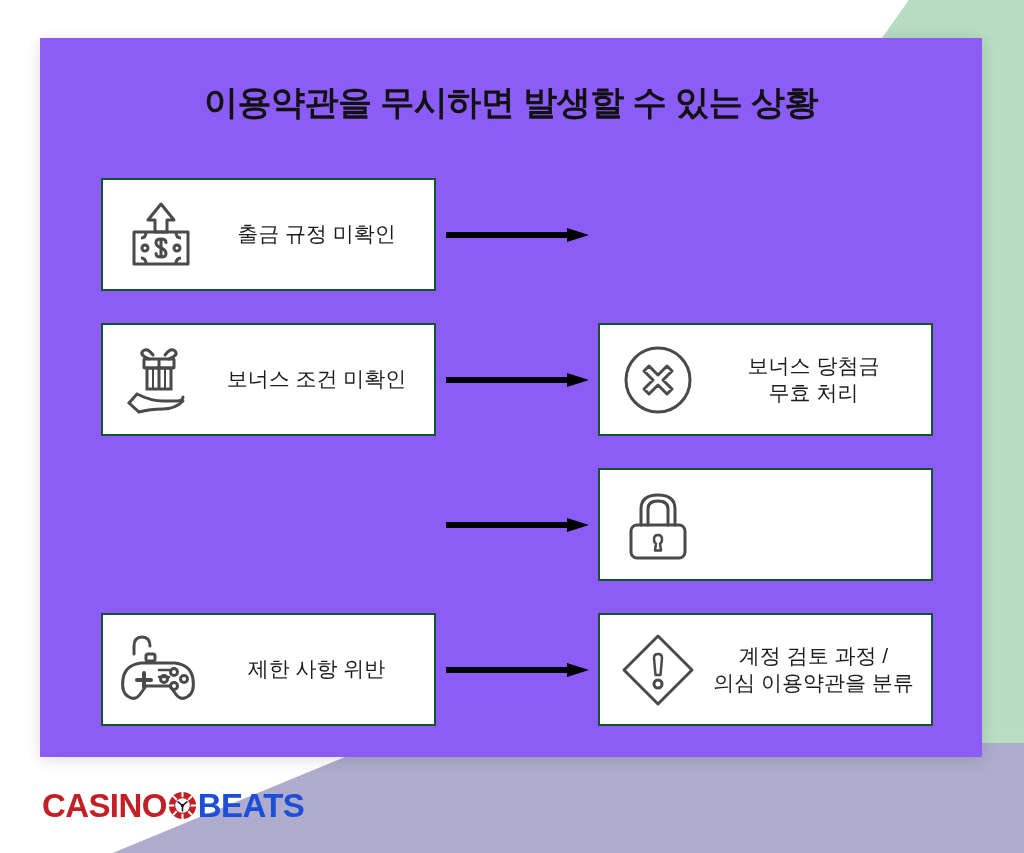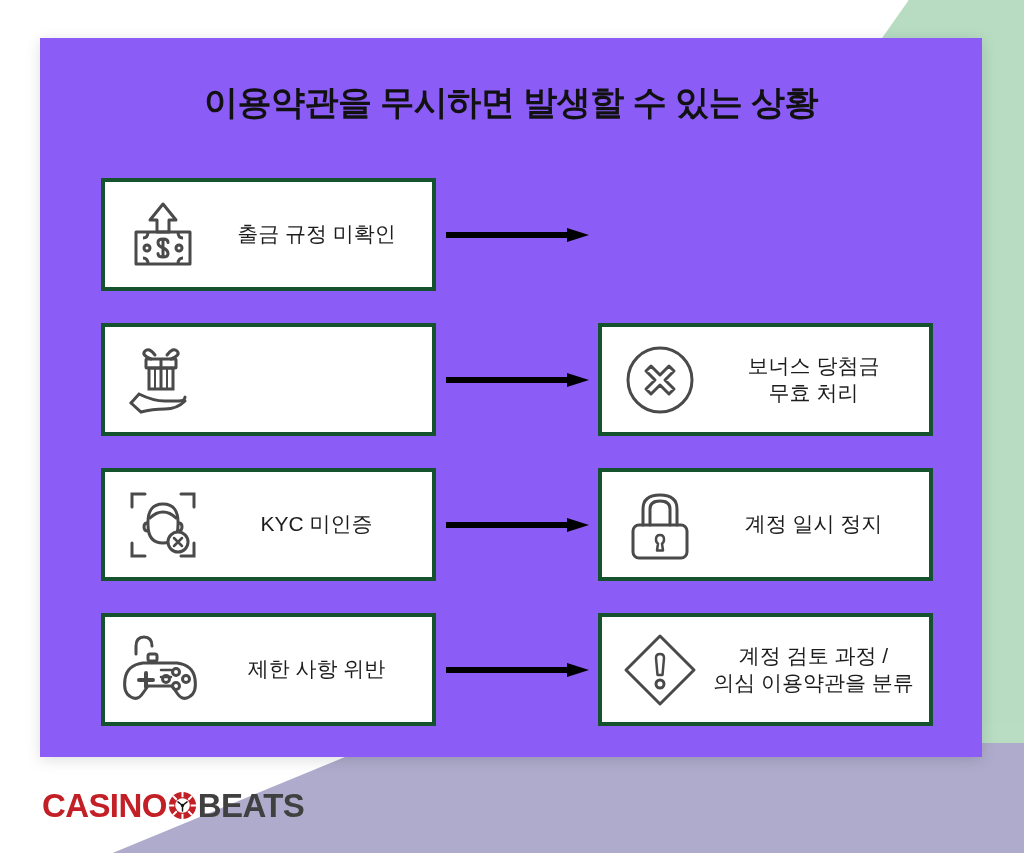--- a/index.html
+++ b/index.html
@@ -80,21 +80,21 @@
   }
   .row {
     position: relative;
     height: 145px;
   }
 
   .box {
     position: absolute;
     top: 0;
     height: 113px;
-    border: 4px solid #14532d;
+    border: 2px solid #14532d;
     background: #ffffff;
     display: flex;
     align-items: center;
   }
   .box.left  { left: 61px;  width: 335px; }
   .box.right { left: 558px; width: 335px; }
 
   .box-icon {
     width: 96px;
     min-width: 96px;
@@ -147,21 +147,21 @@
     align-items: center;
     height: 40px;
   }
   .logo-text {
     font-size: 33px;
     font-weight: 800;
     letter-spacing: -0.6px;
     line-height: 1;
   }
   .logo-casino { color: #c22026; }
-  .logo-beats  { color: #404040; }
+  .logo-beats  { color: #1d4ed8; }
   .logo-wheel {
     width: 29px; height: 29px;
     margin: 0 1px;
     position: relative;
     display: inline-block;
   }
 </style>
 </head>
 <body>
 
@@ -209,20 +209,21 @@
               <path d="M34 14 q-6 -8 -10 -4 q-4 4 6 8" stroke-linecap="round"></path>
               <path d="M46 14 q6 -8 10 -4 q4 4 -6 8" stroke-linecap="round"></path>
               <rect x="25" y="18" width="30" height="9" rx="1"></rect>
               <path d="M28 27 H52 V48 H28 Z"></path>
               <path d="M40 18 V48"></path>
               <path d="M34 27 V48 M46 27 V48" stroke-width="2"></path>
               <path d="M10 62 L18 53 q14 7 26 7 h14 q6 0 6 -4" stroke-linecap="round"></path>
               <path d="M10 62 L20 71 q11 -3 24 -3 q12 0 20 -8" stroke-linecap="round"></path>
             </svg>
           </div>
+          <div class="box-label">보너스 조건 미확인</div>
         </div>
 
         <div class="arrow">
           <div class="shaft"></div>
           <div class="head"></div>
         </div>
 
         <div class="box right">
           <div class="box-icon">
             <svg width="80" height="80" viewBox="0 0 80 80" fill="none" stroke="#4a4a4a" stroke-width="3">
@@ -230,53 +231,35 @@
               <path d="M31 26 L40 35 L49 26 L54 31 L45 40 L54 49 L49 54 L40 45 L31 54 L26 49 L35 40 L26 31 Z" stroke-linejoin="round"></path>
             </svg>
           </div>
           <div class="box-label">보너스 당첨금
 무효 처리</div>
         </div>
       </div>
 
       <div class="row">
 
-        <div class="box left">
-          <div class="box-icon">
-            <svg width="80" height="80" viewBox="0 0 80 80" fill="none" stroke="#4a4a4a" stroke-width="3">
-              <path d="M9 22 V9 H22" stroke-linecap="round"></path>
-              <path d="M58 9 H71 V22" stroke-linecap="round"></path>
-              <path d="M71 58 V71 H58" stroke-linecap="round"></path>
-              <path d="M22 71 H9 V58" stroke-linecap="round"></path>
-              <path d="M25 40 q-1 -21 15 -21 q16 0 15 21 q0 18 -15 18 q-15 0 -15 -18 Z" stroke-linejoin="round"></path>
-              <path d="M27 33 q6 -6 13 -6 q7 0 13 6" stroke-linecap="round"></path>
-              <path d="M24 38 q-3 0 -3 4 q0 4 4 4" stroke-linecap="round"></path>
-              <path d="M56 38 q3 0 3 4 q0 4 -4 4" stroke-linecap="round"></path>
-              <circle cx="55" cy="57" r="10" fill="#ffffff"></circle>
-              <path d="M51 53 L59 61 M59 53 L51 61" stroke-width="2.5" stroke-linecap="round"></path>
-            </svg>
-          </div>
-          <div class="box-label">KYC 미인증</div>
-        </div>
 
         <div class="arrow">
           <div class="shaft"></div>
           <div class="head"></div>
         </div>
 
         <div class="box right">
           <div class="box-icon">
             <svg width="74" height="80" viewBox="0 0 74 80" fill="none" stroke="#4a4a4a" stroke-width="3">
               <path d="M20 40 V24 q0 -14 17 -14 q17 0 17 14 V40" stroke-linecap="round"></path>
               <path d="M27 40 V24 q0 -8 10 -8 q10 0 10 8 V40" stroke-linecap="round"></path>
               <rect x="10" y="40" width="54" height="33" rx="6"></rect>
               <path d="M37 50 q4 0 4 4.5 q0 3 -2 4 l1 7 h-6 l1 -7 q-2 -1 -2 -4 q0 -4.5 4 -4.5 Z" stroke-linejoin="round" stroke-width="2.5"></path>
             </svg>
           </div>
-          <div class="box-label">계정 일시 정지</div>
         </div>
       </div>
 
       <div class="row">
 
         <div class="box left">
           <div class="box-icon">
             <svg width="88" height="76" viewBox="0 0 88 76" fill="none" stroke="#4a4a4a" stroke-width="3">
               <path d="M33 14 q0 -9 -8 -9 q-8 0 -8 9 v8" stroke-linecap="round"></path>
               <rect x="29" y="22" width="9" height="7" rx="2"></rect>

